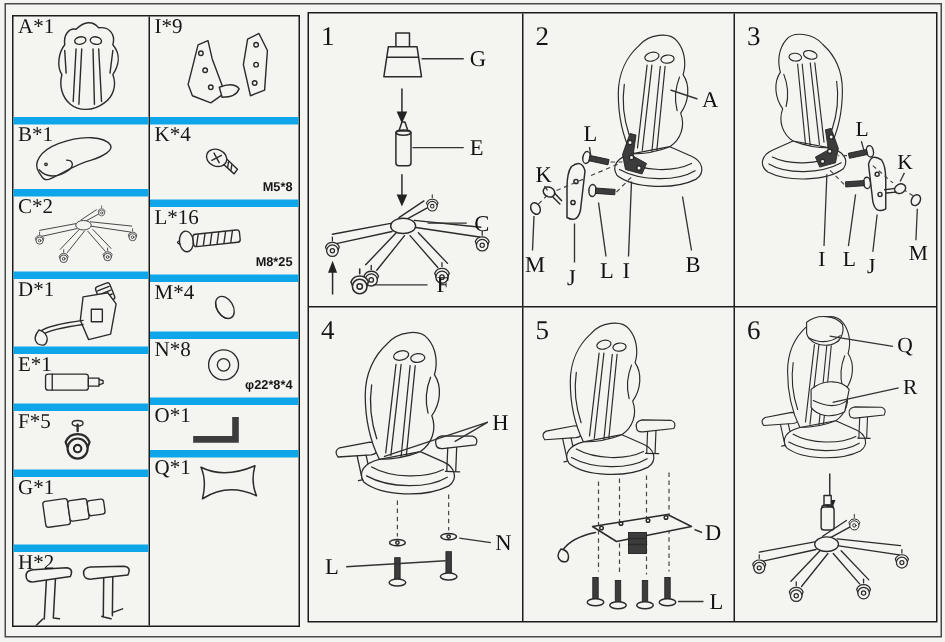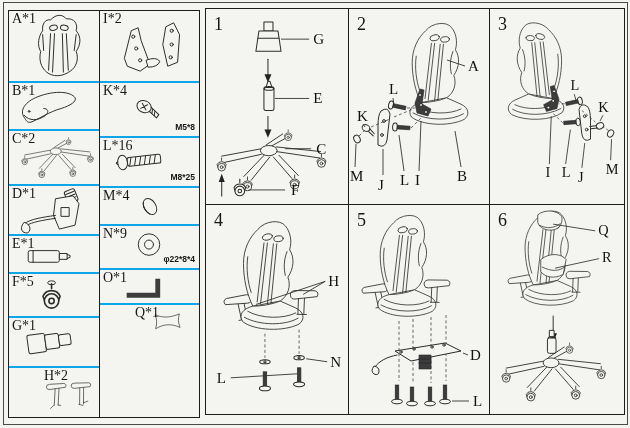--- a/index.html
+++ b/index.html
@@ -7,22 +7,22 @@
        font-family:"Liberation Serif","DejaVu Serif",serif;color:#161616;}
   #sheet{position:relative;width:630px;height:428px;background:var(--bg,#f4f4f1);}
   #page-edge{position:absolute;left:3px;top:2px;right:2px;bottom:3px;
              border:1.5px solid #4a4a4a;pointer-events:none;}
   
   #parts{position:absolute;left:8px;top:10px;width:192px;height:408px;
          border:1px solid #1c1c1c;display:flex;box-sizing:border-box;background:var(--bg,#f4f4f1);}
   .pcol{display:flex;flex-direction:column;box-sizing:border-box;}
   .pcol.c1{width:91px;border-right:1px solid #1c1c1c;}
   .pcol.c2{flex:1;}
-  .cell{position:relative;box-sizing:border-box;border-bottom:2px solid #0ea5e9;}
-  .cell:last-child{border-bottom:none;margin-left:32px;}
+  .cell{position:relative;box-sizing:border-box;border-bottom:5px solid #0ea5e9;}
+  .cell:last-child{border-bottom:none;}
   .code{position:absolute;left:3px;top:0px;font-size:14px;letter-spacing:0px;z-index:2;}
   .spec{position:absolute;right:4px;bottom:4px;font-family:"Liberation Sans","DejaVu Sans",sans-serif;
         font-size:8.5px;font-weight:bold;z-index:2;}
   .art{position:absolute;left:0;top:0;width:100%;height:100%;}
   
   #steps{position:absolute;left:205px;top:8px;width:420px;height:407px;
          border:1px solid #1c1c1c;box-sizing:border-box;display:grid;
          grid-template-columns:143px 141px 134px;grid-template-rows:196px 209px;
          background:var(--bg,#f4f4f1);}
   .step{position:relative;box-sizing:border-box;}
@@ -194,21 +194,21 @@
           <g transform="translate(46,11) rotate(-4)">
             <path class="shp" d="M0,3 Q0,-1 5,-1 L27,0 Q32,1 29,6 L5,7 Q0,7 0,3 Z"></path>
             <path class="ln" d="M13,7 L11,32 M19,7 L17,32 M10,32 L16,34 M17,30 L24,28"></path>
           </g>
         </svg>
       </div>
     </div>
 
     <div class="pcol c2">
       <div class="cell" style="height:72px">
-        <span class="code">I*2</span>
+        <span class="code">I*9</span>
         <svg class="art" viewBox="0 0 99 71">
           <path class="shp" d="M24,48 L31,20 L38,17 L41,30 L50,54 L40,61 L27,56 Z"></path>
           <circle class="ln" cx="33" cy="26" r="1.6"></circle>
             <circle class="ln" cx="36" cy="38" r="1.6"></circle>
             <circle class="ln" cx="40" cy="50" r="1.6"></circle>
           <path class="shp" d="M46,50 q10,-4 14,1 q-2,6 -12,6 z"></path>
           <path class="shp" d="M66,16 L74,12 L80,24 L78,52 L68,56 L63,34 Z"></path>
           <circle class="ln" cx="72" cy="20" r="1.6"></circle>
             <circle class="ln" cx="72" cy="34" r="1.6"></circle>
             <circle class="ln" cx="71" cy="47" r="1.6"></circle>
@@ -241,21 +241,21 @@
       <div class="cell" style="height:38px">
         <span class="code">M*4</span>
         <svg class="art" viewBox="0 0 99 37">
           <g transform="translate(50,19) rotate(-32)">
             <ellipse class="shp" cx="0" cy="0" rx="6" ry="9"></ellipse>
             <path class="ln" d="M-4,-7 Q-8,0 -4,7"></path>
           </g>
         </svg>
       </div>
       <div class="cell" style="height:44px">
-        <span class="code">N*9</span>
+        <span class="code">N*8</span>
         <span class="spec">φ22*8*4</span>
         <svg class="art" viewBox="0 0 99 43">
           <circle class="shp" cx="49" cy="19" r="11"></circle>
           <circle class="ln" cx="49" cy="19" r="4.6"></circle>
         </svg>
       </div>
       <div class="cell" style="height:35px">
         <span class="code">O*1</span>
         <svg class="art" viewBox="0 0 99 34">
           <path d="M26,26 L58,26 L58,9" fill="none" stroke="#3c3c3c" stroke-width="5" stroke-linejoin="miter"></path>

